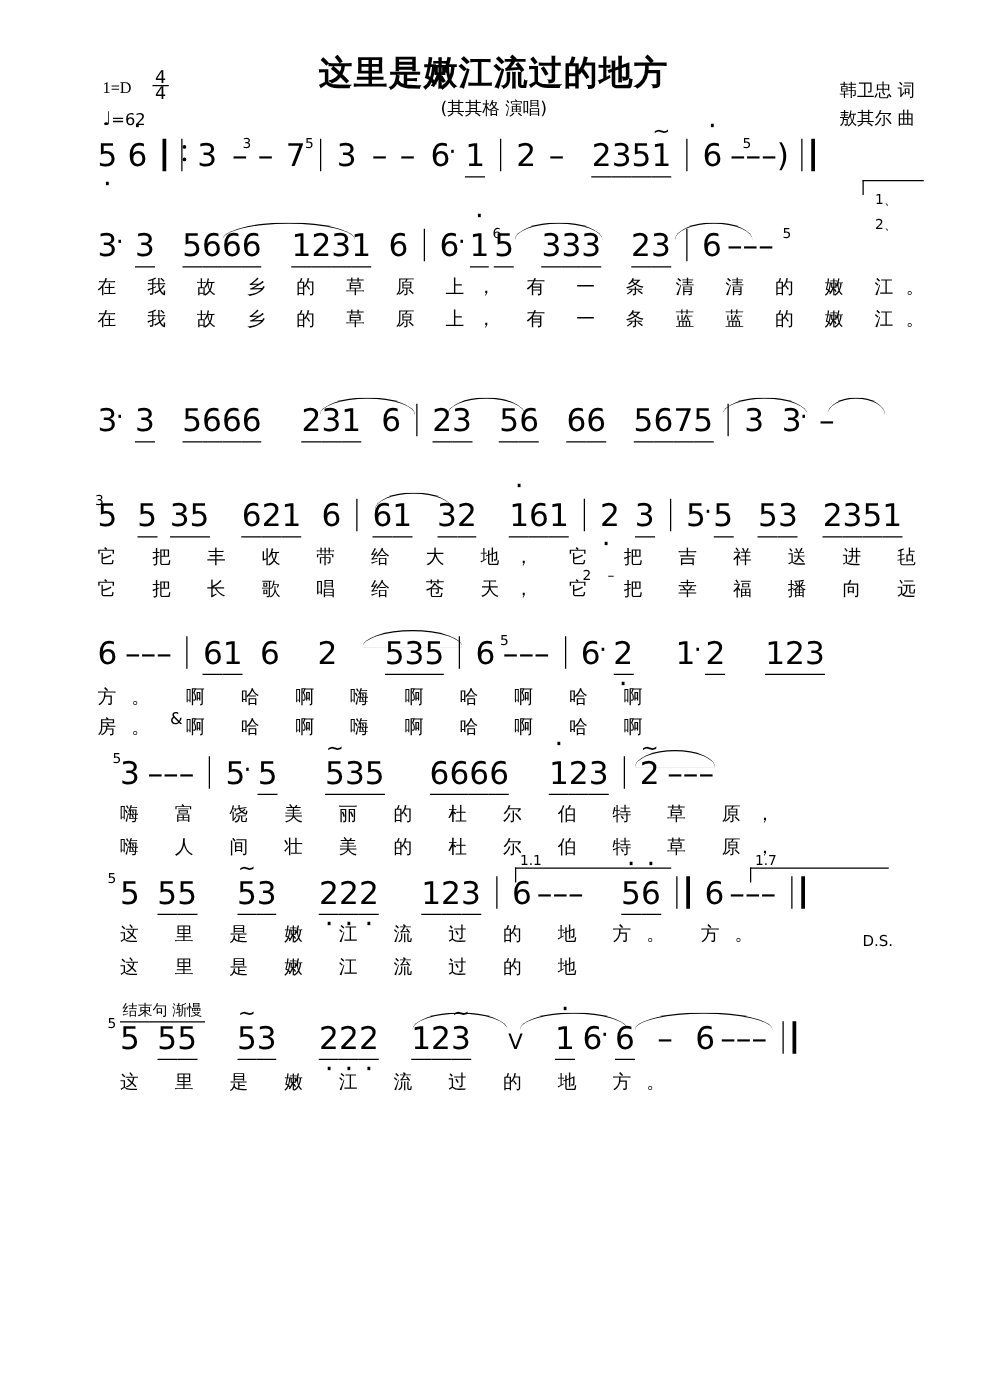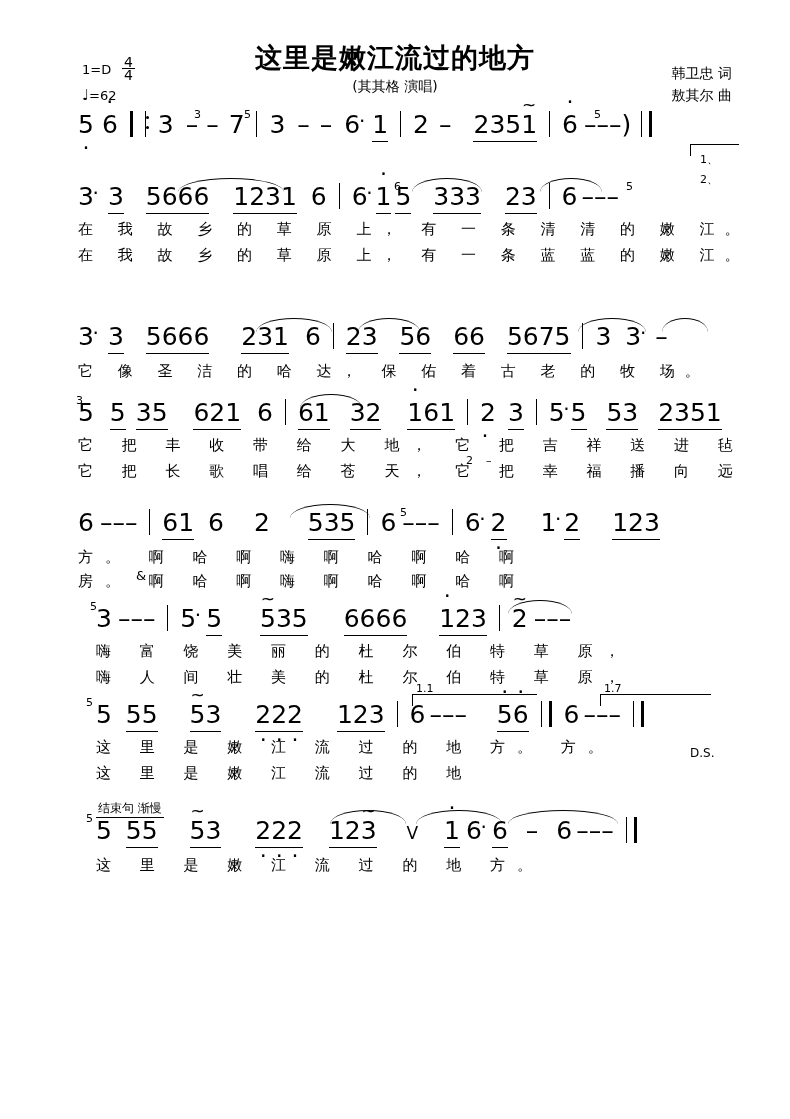--- a/index.html
+++ b/index.html
@@ -16,21 +16,21 @@
     font-family:"DejaVu Sans", sans-serif;
     font-size:27px;font-weight:bold;letter-spacing:1px;
   }
   .subtitle{
     position:absolute;top:78px;left:0;width:790px;text-align:center;
     font-family:"DejaVu Sans", sans-serif;font-size:14px;
   }
   .credits{position:absolute;top:62px;right:58px;text-align:left;
     font-family:"DejaVu Sans", sans-serif;font-size:14px;line-height:22px;}
   .key-block{position:absolute;top:62px;left:82px;font-family:"DejaVu Sans", sans-serif;font-size:13px;}
-  .key-1{position:absolute;top:0;left:0;white-space:nowrap;}
+  .key-1{position:absolute;top:0;left:0;white-space:nowrap;font-family:Liberation Serif, serif;}
   .meter{position:absolute;top:-6px;left:40px;text-align:center;line-height:12px;font-size:14px;}
   .meter .num{display:block;border-bottom:1px solid #000;padding:0 2px;}
   .meter .den{display:block;padding:0 2px;}
   .tempo{position:absolute;top:24px;left:0px;white-space:nowrap;font-size:13px;}
   .tempo .q{font-family:"DejaVu Sans", sans-serif;font-size:15px;}
 
   
   .system{position:absolute;left:0;width:790px;}
   .notes{
     position:relative;height:38px;
@@ -161,23 +161,20 @@
       <span class="n u1">6</span><span class="n u1">6</span>
       <span class="sp" style="width:6px"></span>
       <span class="n u1">5</span><span class="n u1">6</span><span class="n u1">7</span><span class="n u1">5</span>
       <span class="bar"></span>
       <span class="n">3</span><span class="sp" style="width:14px"></span><span class="n dotr">3</span><span class="sp" style="width:14px"></span><span class="n">–</span>
     </div>
     <div class="slur" style="left:256px;top:-4px;width:76px;"></div>
     <div class="slur" style="left:358px;top:-4px;width:62px;"></div>
     <div class="slur" style="left:578px;top:-4px;width:68px;"></div>
     <div class="slur" style="left:662px;top:-4px;width:46px;"></div>
-    <div class="lyr lyr2">
-      <span style="letter-spacing:10px">它 像 圣 洁 的 哈 达， 保 佑 着 古 老 的 牧 场。</span>
-    </div>
   </div>
 
   <div class="system" style="top:398px;">
     <div class="notes">
       <span class="n">5</span><span class="sp" style="width:8px"></span>
       <span class="n u1">5</span><span class="sp" style="width:2px"></span>
       <span class="n u1">3</span><span class="n u1">5</span>
       <span class="sp" style="width:10px"></span>
       <span class="n u1">6</span><span class="n u1">2</span><span class="n u1">1</span>
       <span class="sp" style="width:8px"></span><span class="n">6</span>

